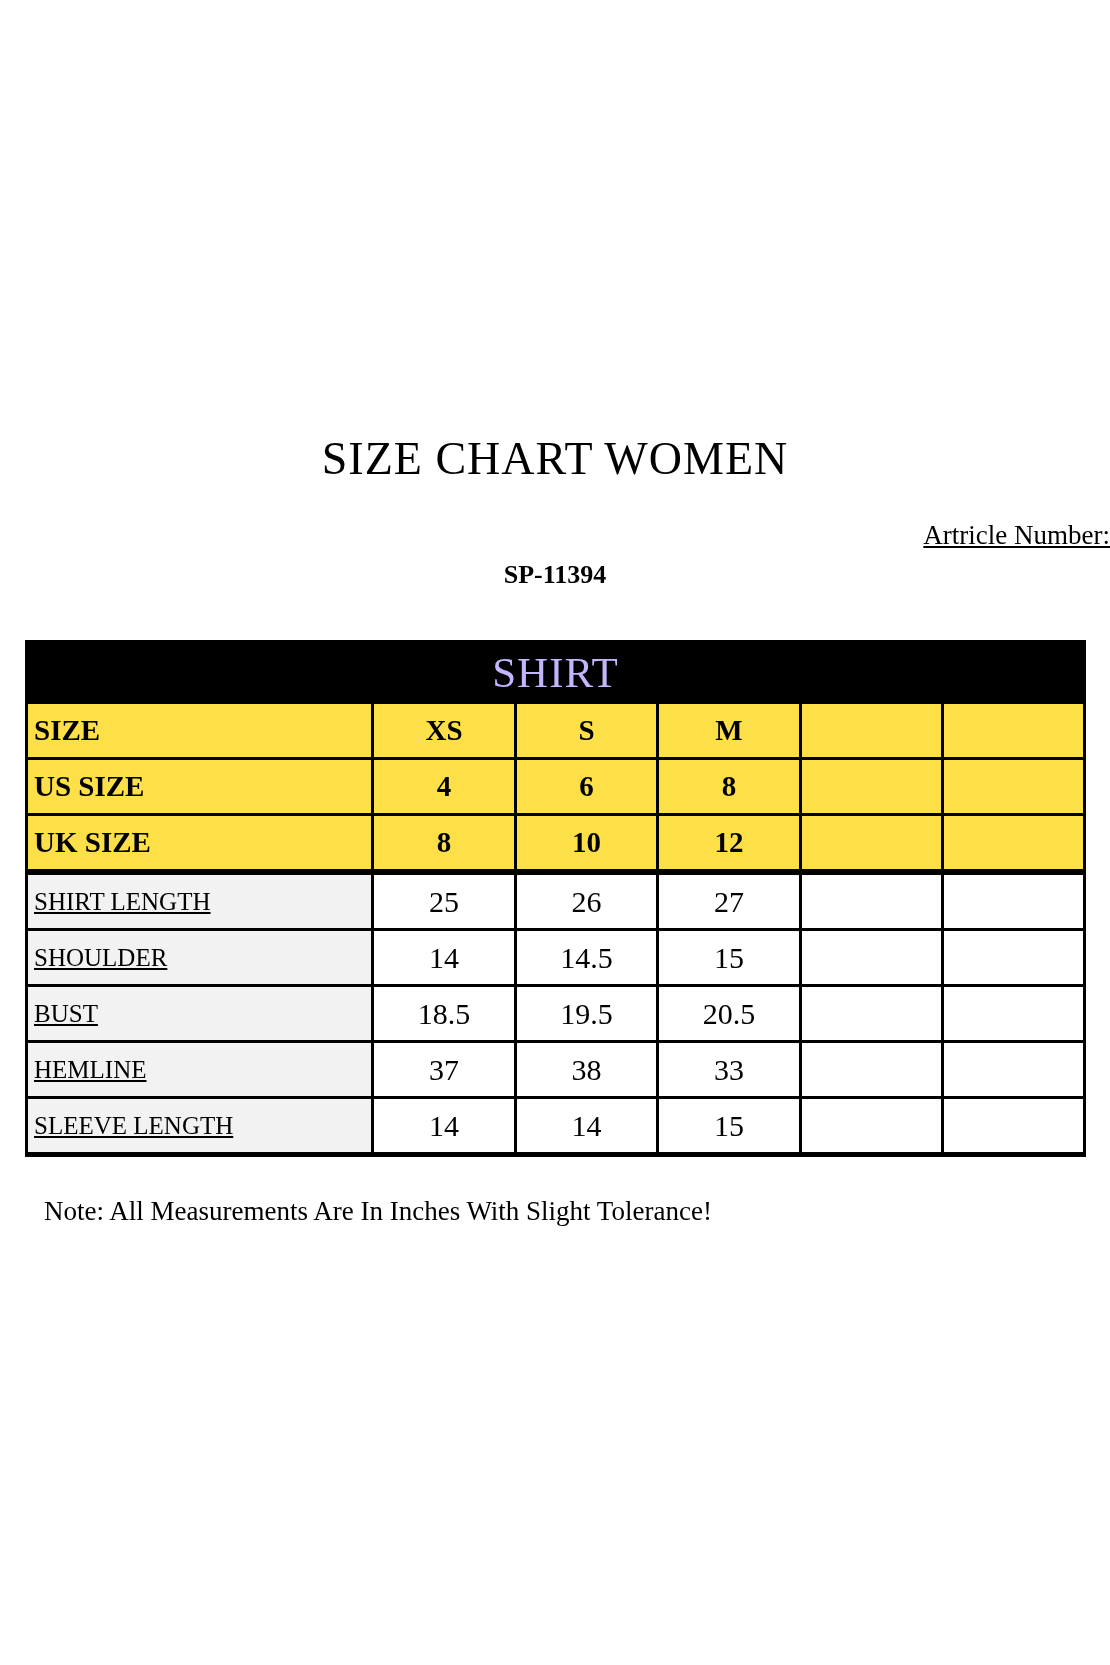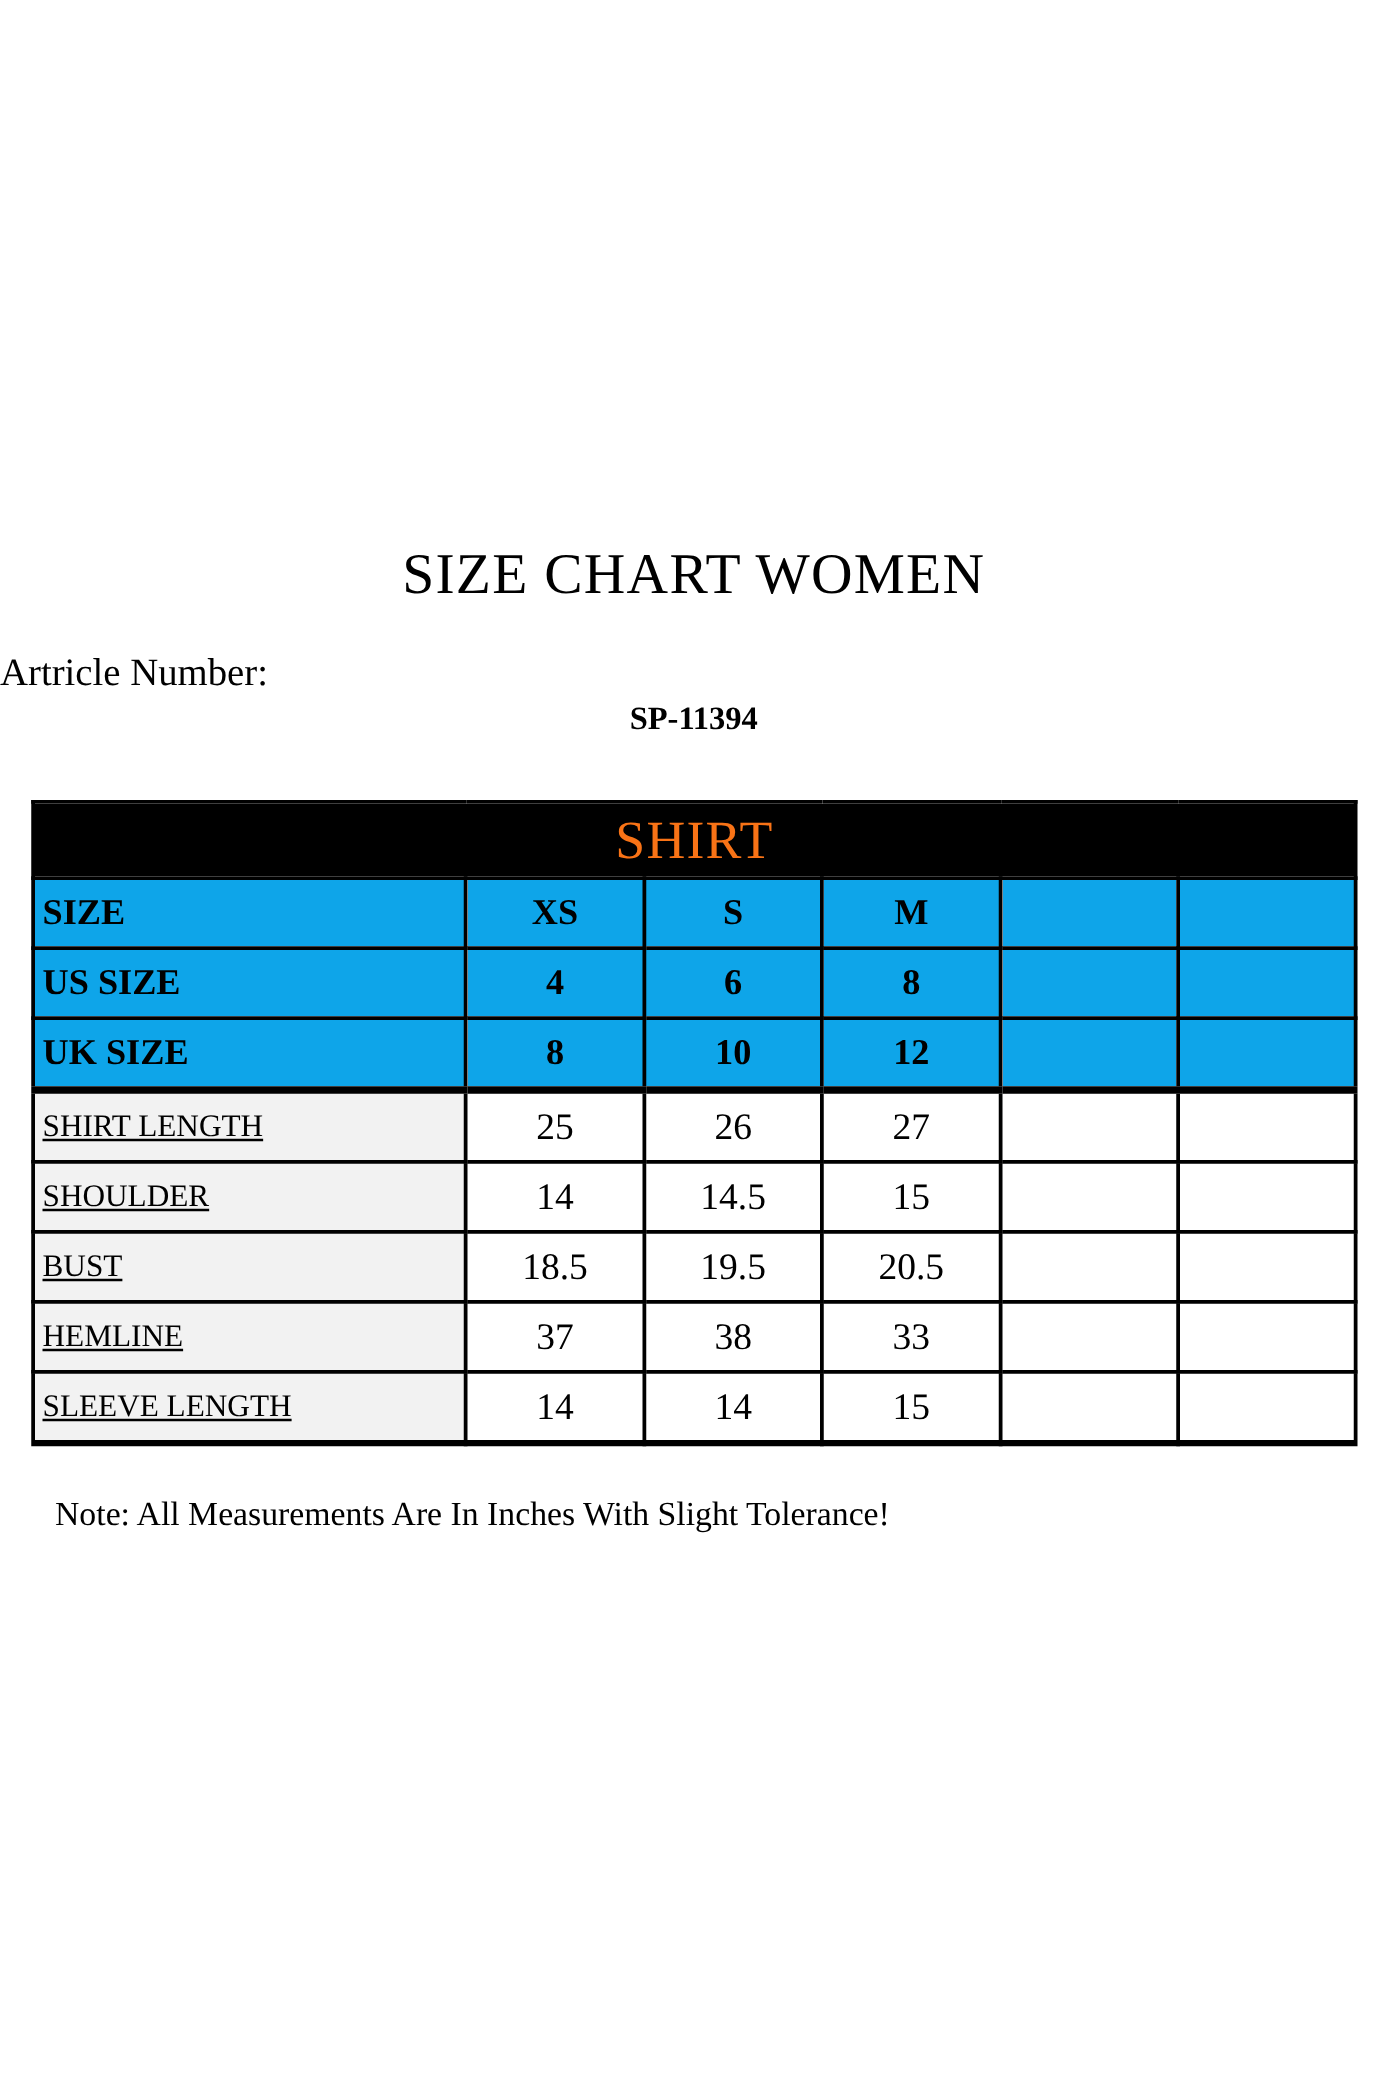--- a/index.html
+++ b/index.html
@@ -23,22 +23,23 @@
     text-align: center;
     font-size: 46px;
     font-weight: normal;
     letter-spacing: 1px;
   }
   .article-label {
     position: absolute;
     top: 520px;
     left: 0;
     width: 100%;
-    text-align: left;
-    font-size: 31px;
+    text-align: right;
+    font-size: 27px;
+    text-decoration: underline;
   }
   .article-number {
     position: absolute;
     top: 560px;
     left: 0;
     width: 100%;
     text-align: center;
     font-size: 26px;
     font-weight: bold;
   }
@@ -52,28 +53,28 @@
     border: 3px solid #000000;
     border-bottom-width: 5px;
   }
   table.size-table td {
     border: 3px solid #000000;
     vertical-align: middle;
     overflow: hidden;
   }
   td.table-title {
     background: #000000;
-    color: #f97316;
+    color: #c4b5fd;
     text-align: center;
     font-size: 43px;
     height: 56px;
     letter-spacing: 1px;
   }
   tr.size-row td {
-    background: #0ea5e9;
+    background: #fde047;
     font-weight: bold;
     font-size: 29px;
     height: 51px;
     text-align: center;
   }
   tr.size-row td.label-cell {
     text-align: left;
     padding-left: 6px;
   }
   tr.thick-bottom td {

